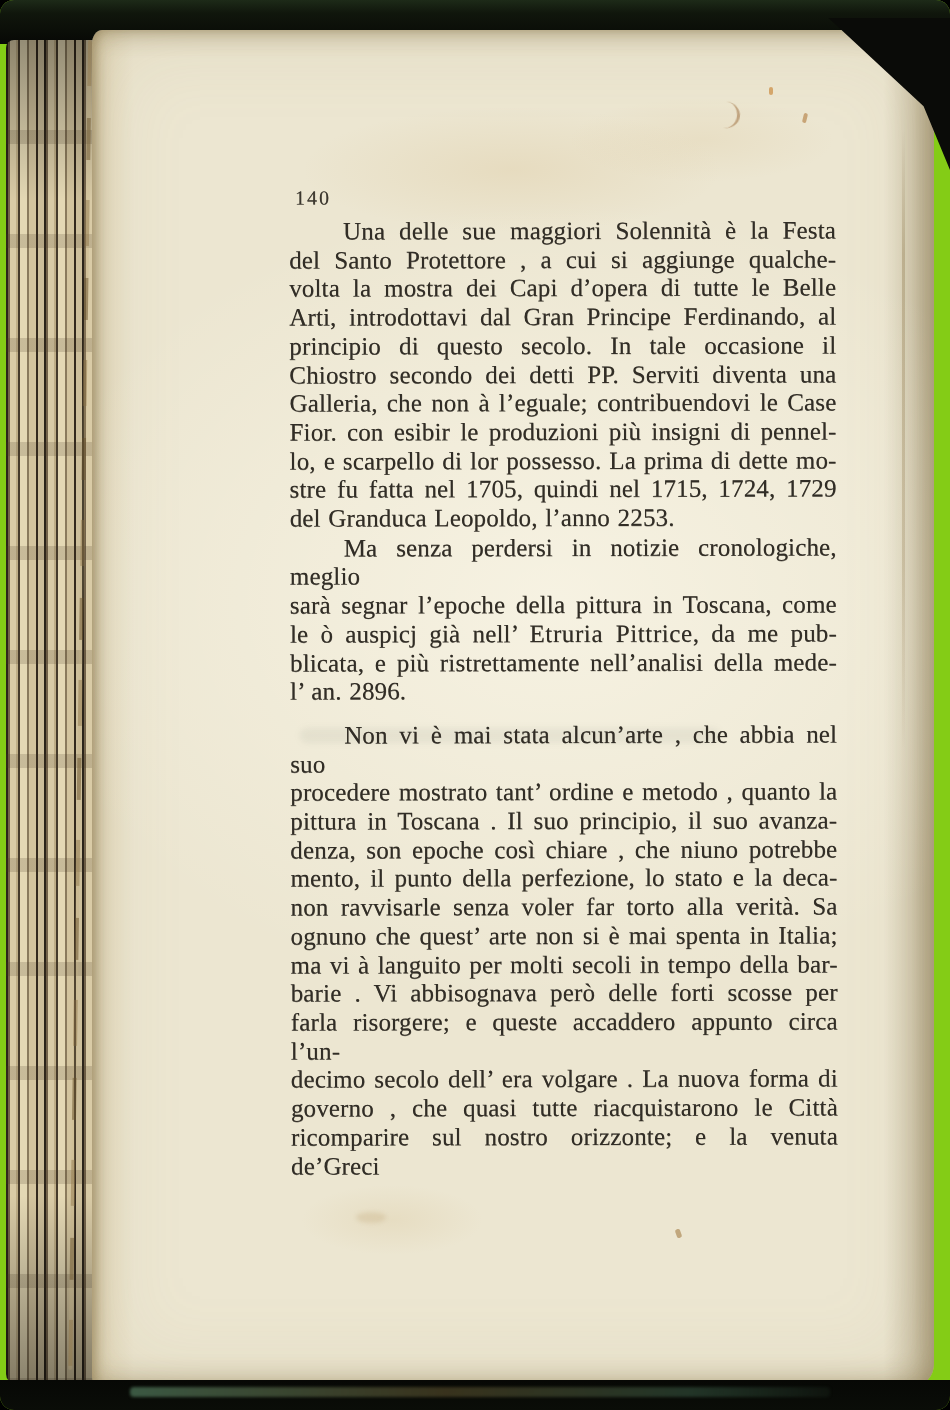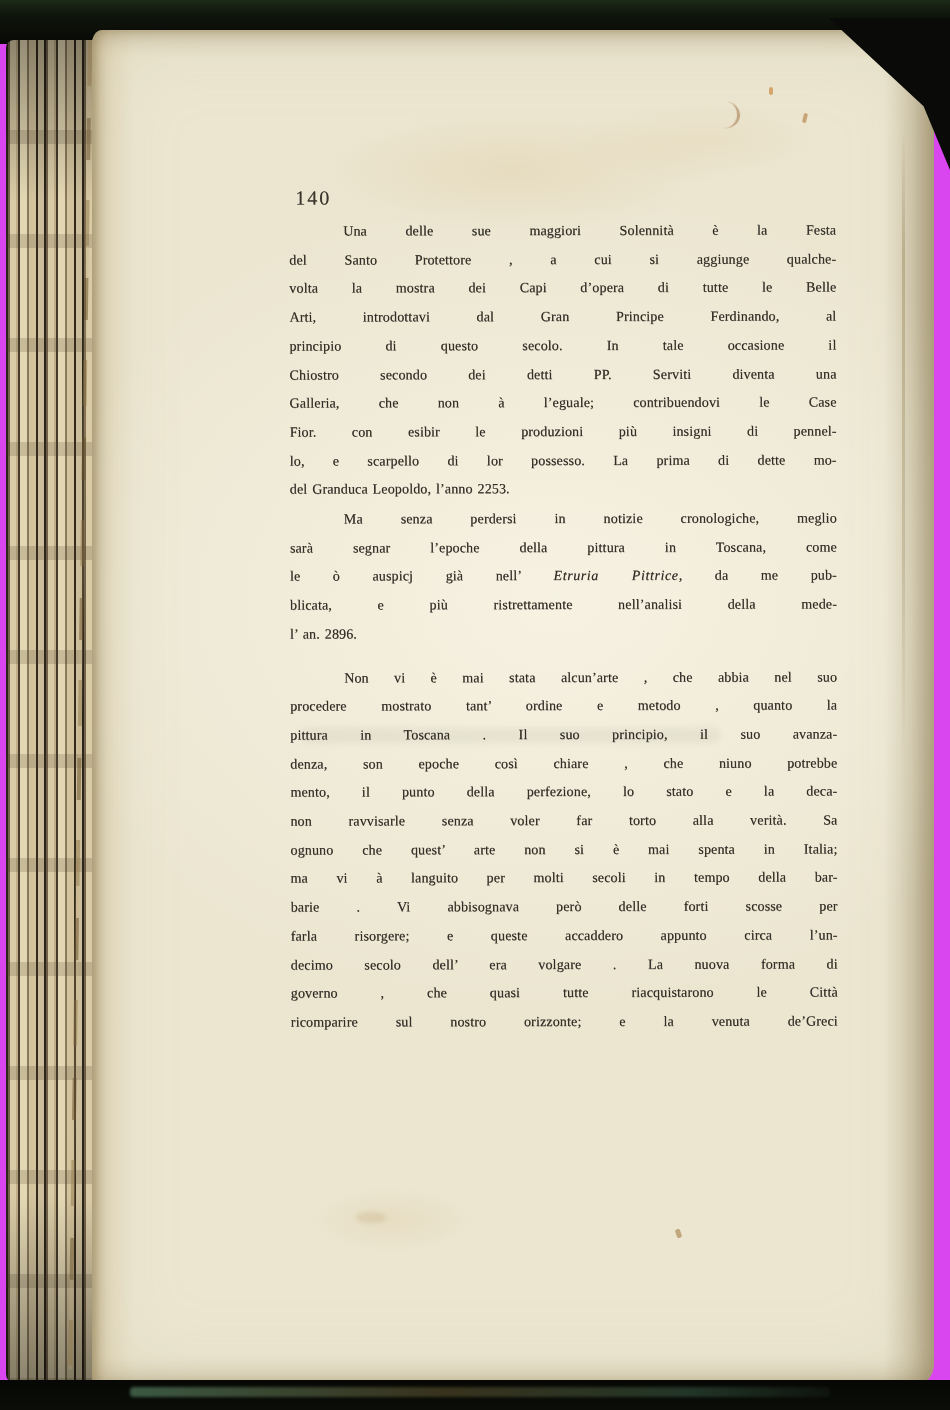--- a/index.html
+++ b/index.html
@@ -1,19 +1,20 @@
 <!DOCTYPE html>
 <html><head>
 <meta charset="utf-8">
 <style>
   html,body { margin:0; padding:0; background:#000; }
   .photo {
     position:relative; width:950px; height:1410px; overflow:hidden;
-    background:#d946ef;
+    background:#84cc16;
     font-family:"Liberation Serif", serif;
+    border-radius:14px;
   }
   
   .top-shadow {
     position:absolute; left:0; top:0; width:100%; height:44px;
     background:linear-gradient(180deg,#1d2a18 0%, #10160c 30%, #070805 100%);
   }
   .bottom-shadow {
     position:absolute; left:0; bottom:0; width:100%; height:30px;
     background:linear-gradient(0deg,#0a0d08 0%, #070805 100%);
   }
@@ -89,28 +90,28 @@
   
   .text-block {
     position:absolute; left:290px; top:186px; width:547px;
     color:#312d26; transform:rotate(-0.12deg);
   }
   .page-number {
     font-size:20px; letter-spacing:2px; color:#3b372e;
     margin:0 0 8px 6px; text-shadow:.3px .3px .6px rgba(40,35,25,.55);
   }
   .line {
-    font-size:14px; line-height:28.7px;
+    font-size:25px; line-height:28.7px;
     text-align:justify; text-align-last:justify;
     letter-spacing:.15px; word-spacing:1.2px;
     text-shadow:.25px .35px .5px rgba(40,35,25,.55);
   }
   .line.nojust { text-align-last:left; }
   .line.indent { text-indent:54px; }
-  .it { font-style:italic; letter-spacing:.6px; }
+  .it { letter-spacing:.6px; }
   .para { margin:0; }
   .para + .para { margin-top:1px; }
   .para:nth-child(3) { margin-top:15px; }
 </style>
 </head>
 <body>
 
 <div class="photo">
   <div class="top-shadow"></div>
 
@@ -134,20 +135,21 @@
         <div class="para">
           <div class="line indent"><span>Una delle sue maggiori Solennità è la Festa</span></div>
           <div class="line"><span>del Santo Protettore , a cui si aggiunge qualche-</span></div>
           <div class="line"><span>volta la mostra dei Capi d’opera di tutte le Belle</span></div>
           <div class="line"><span>Arti, introdottavi dal Gran Principe Ferdinando, al</span></div>
           <div class="line"><span>principio di questo secolo. In tale occasione il</span></div>
           <div class="line"><span>Chiostro secondo dei detti PP. Serviti diventa una</span></div>
           <div class="line"><span>Galleria, che non à l’eguale; contribuendovi le Case</span></div>
           <div class="line"><span>Fior. con esibir le produzioni più insigni di pennel-</span></div>
           <div class="line"><span>lo, e scarpello di lor possesso. La prima di dette mo-</span></div>
+          <div class="line"><span>stre fu fatta nel 1705, quindi nel 1715, 1724, 1729</span></div>
           <div class="line nojust"><span>del Granduca Leopoldo, l’anno 2253.</span></div>
         </div>
         <div class="para">
           <div class="line indent"><span>Ma senza perdersi in notizie cronologiche, meglio</span></div>
           <div class="line"><span>sarà segnar l’epoche della pittura in Toscana, come</span></div>
           <div class="line"><span>le ò auspicj già nell’ </span><span class="it">Etruria Pittrice</span><span>, da me pub-</span></div>
           <div class="line"><span>blicata, e più ristrettamente nell’analisi della mede-</span></div>
           <div class="line nojust"><span>l’ an. 2896.</span></div>
         </div>
         <div class="para">

